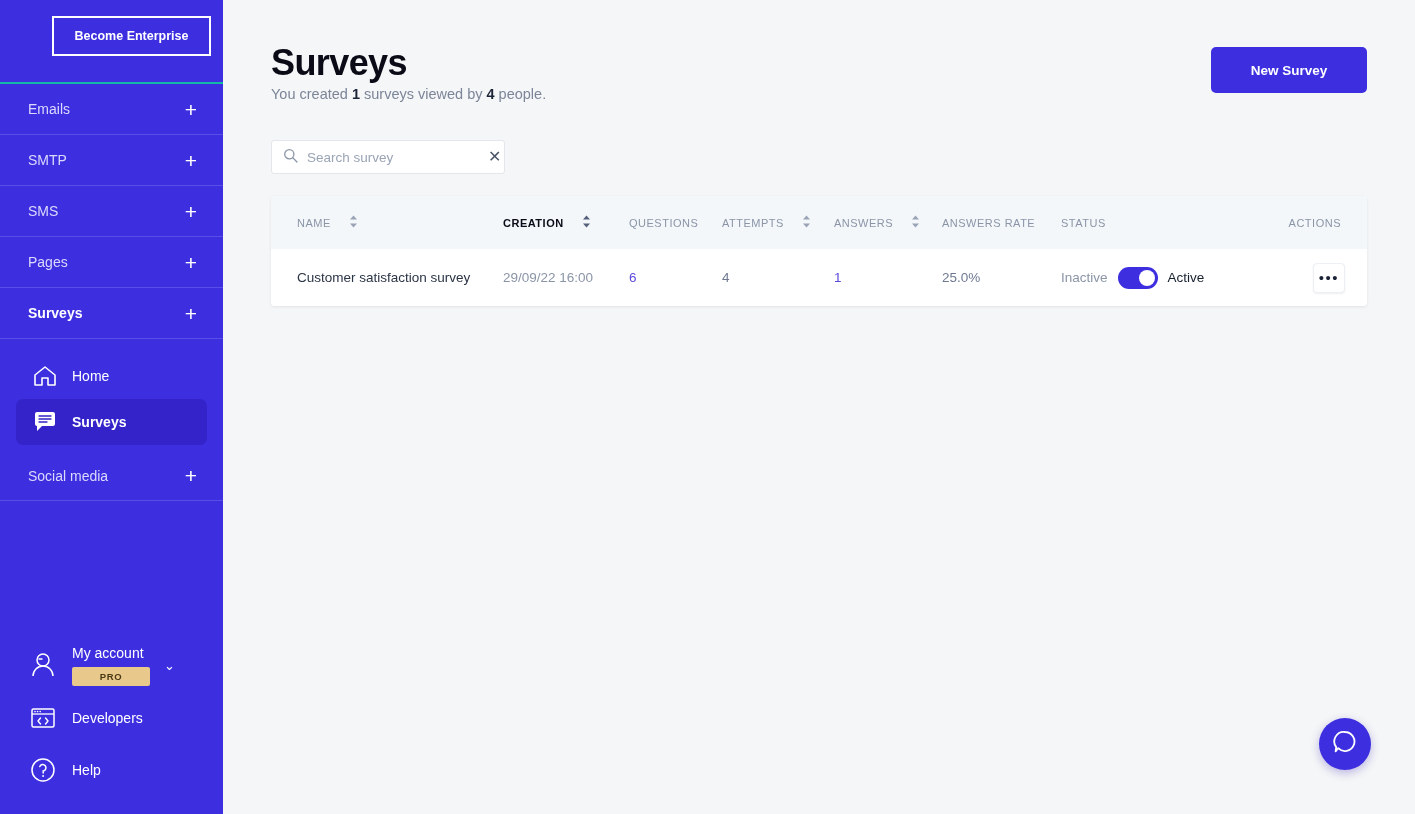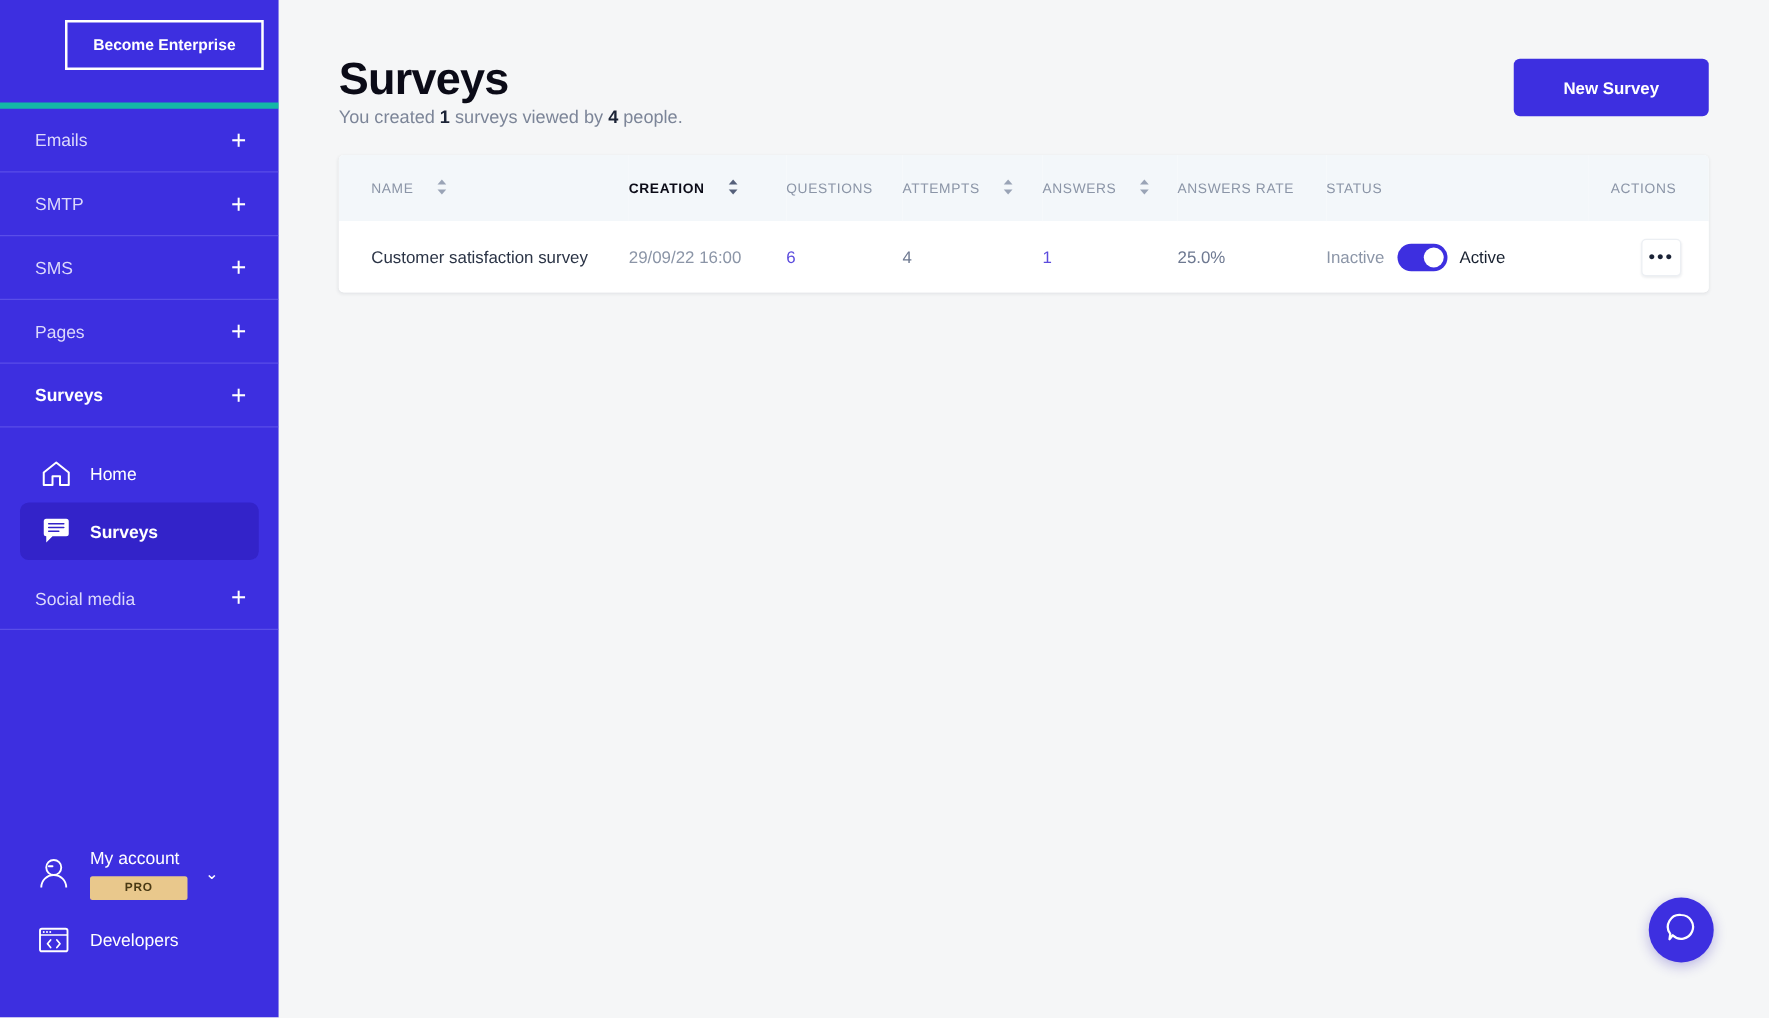--- a/index.html
+++ b/index.html
@@ -28,21 +28,21 @@
     color: #ffffff; font-size: 21px; font-weight: bold; letter-spacing: -0.2px;
   }
   .enterprise-wrap { padding: 16px 32px 0 32px; }
   .enterprise-btn {
     display: block; width: 159px; height: 40px;
     border: 2px solid #ffffff; background: transparent;
     color: #ffffff; font-size: 12.5px; font-weight: bold;
     font-family: "Liberation Sans", sans-serif;
     cursor: pointer; line-height: 36px; text-align: center; margin-left: 20px;
   }
-  .nav-top { margin-top: 26px; border-top: 5px solid #14b8a6; }
+  .nav-top { margin-top: 26px; border-top: 2px solid #14b8a6; }
   .nav-row {
     height: 51px; display: flex; align-items: center;
     padding: 0 24px 0 28px;
     border-bottom: 1px solid #5a4ee8;
     cursor: pointer;
   }
   .nav-row .lbl { color: #dcd9fb; font-size: 14px; flex: 1; }
   .nav-row.active .lbl { color: #ffffff; font-weight: bold; }
   .plus-icon {
     color: #ffffff; font-size: 21px; line-height: 1; font-weight: 300;
@@ -59,21 +59,21 @@
   .mid-row .lbl { color: #ffffff; font-size: 14px; }
   .mid-row.sel .lbl { font-weight: bold; }
 
   .social-row {
     height: 50px; display: flex; align-items: center;
     padding: 0 24px 0 28px; margin-top: 6px;
     border-bottom: 1px solid #5a4ee8; cursor: pointer;
   }
   .social-row .lbl { color: #dcd9fb; font-size: 14px; flex: 1; }
 
-  .nav-bottom { position: absolute; left: 0; bottom: 36px; width: 187px; }
+  .nav-bottom { position: absolute; left: 0; bottom: 18px; width: 187px; }
   .acct-row {
     display: flex; align-items: center; gap: 14px;
     padding: 6px 18px 6px 28px; cursor: pointer; min-height: 48px;
   }
   .acct-ico { width: 30px; height: 30px; flex: 0 0 30px; display:flex; align-items:center; justify-content:center; }
   .acct-text { flex: 1; }
   .acct-text .nm { color: #ffffff; font-size: 14px; line-height: 18px; }
   .pro-badge {
     display: inline-block; margin-top: 5px;
     background: #e9c88c; color: #4a3a14;
@@ -253,33 +253,55 @@
             <path d="M2 8 H24" stroke="#fff" stroke-width="1.3"></path>
             <circle cx="5" cy="5.6" r="0.8" fill="#fff"></circle>
               <circle cx="7.6" cy="5.6" r="0.8" fill="#fff"></circle>
               <circle cx="10.2" cy="5.6" r="0.8" fill="#fff"></circle>
             <path d="M10.5 12 L8 15 L10.5 18 M15.5 12 L18 15 L15.5 18" fill="none" stroke="#fff" stroke-width="1.4" stroke-linecap="round" stroke-linejoin="round"></path>
           </svg>
         </span>
         <span class="lbl">Developers</span>
       </div>
 
+      <div class="simple-row">
+        <span class="acct-ico">
+          <svg width="26" height="26" viewBox="0 0 26 26">
+            <circle cx="13" cy="13" r="11" fill="none" stroke="#fff" stroke-width="1.5"></circle>
+            <path d="M9.8 9.5 a3.2 3.2 0 1 1 3.4 4.4 v2" fill="none" stroke="#fff" stroke-width="1.5" stroke-linecap="round"></path>
+            <circle cx="13.1" cy="19" r="0.95" fill="#fff"></circle>
+          </svg>
+        </span>
+        <span class="lbl">Help</span>
+      </div>
     </div>
   </aside>
 
   <main class="main">
 
     <div class="page-head">
       <div class="head-left">
         <h1 class="page-title">Surveys</h1>
         <p class="page-sub"><span>You created </span><b>1</b><span> surveys viewed by </span><b>4</b><span> people.</span></p>
       </div>
       <button class="new-btn">New Survey</button>
     </div>
 
+    <div class="search-wrap">
+      <div class="search-box">
+        <span>
+          <svg width="15" height="15" viewBox="0 0 15 15">
+            <circle cx="6.3" cy="6.3" r="4.6" fill="none" stroke="#8b95a7" stroke-width="1.3"></circle>
+            <path d="M9.8 9.8 L14 14" stroke="#8b95a7" stroke-width="1.3" stroke-linecap="round"></path>
+          </svg>
+        </span>
+        <input type="text" placeholder="Search survey" style="">
+        <span class="clear-x">✕</span>
+      </div>
+    </div>
 
     <div class="card">
       <table>
         <thead>
           <tr>
             <th style="width:232px;padding-left:26px;">
               <span class="th-inner">
                 <span>NAME</span>
                 <span>
                   <svg width="9" height="13" viewBox="0 0 9 13">

